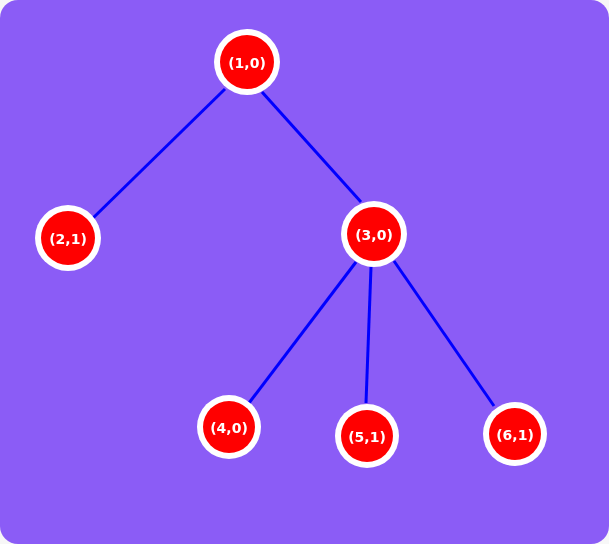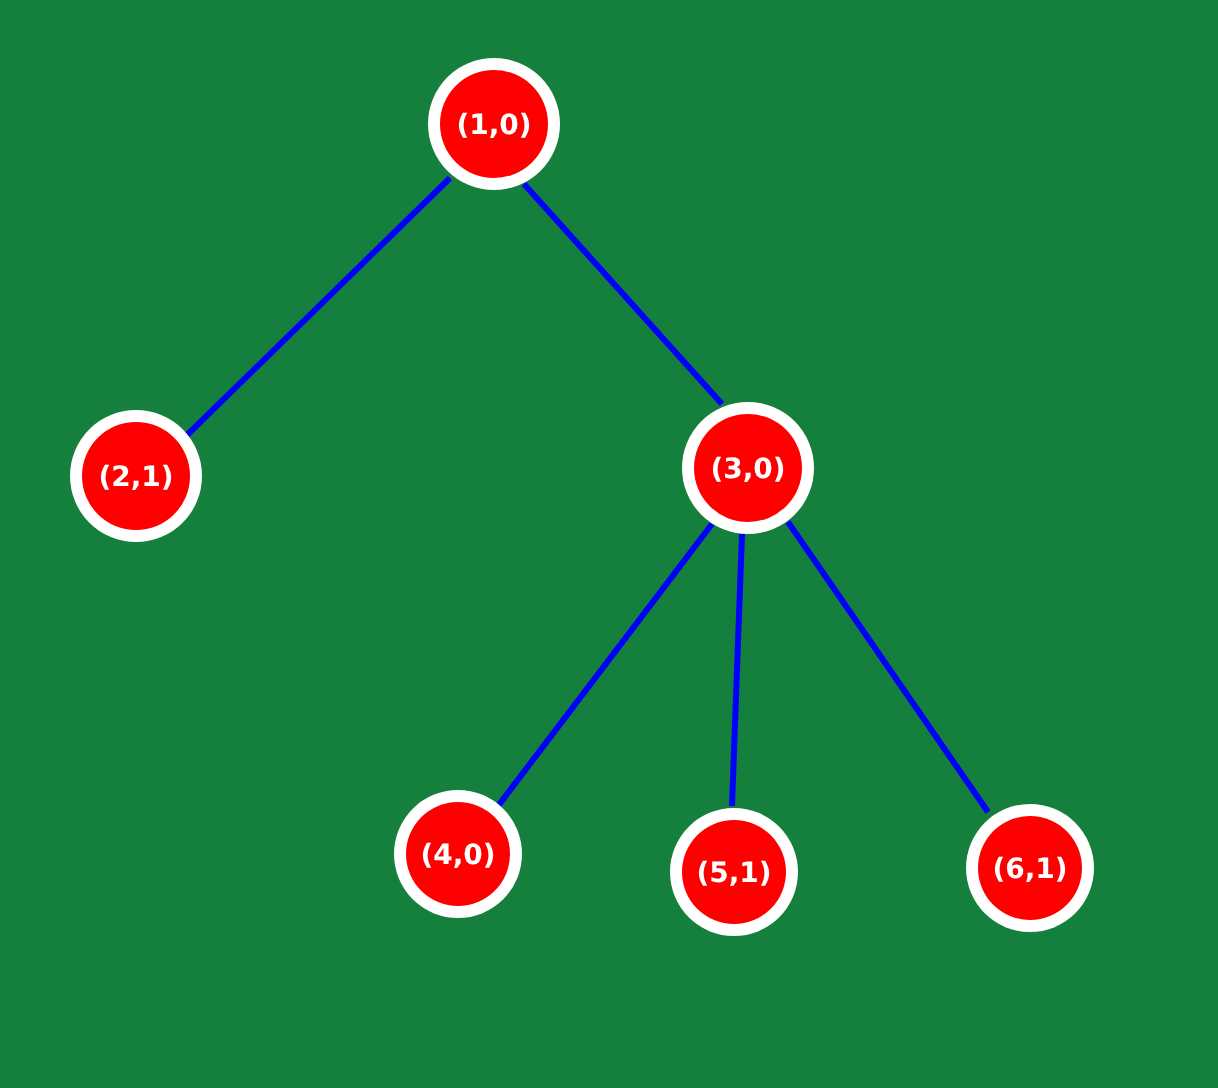--- a/index.html
+++ b/index.html
@@ -10,21 +10,22 @@
     width: 609px;
     height: 544px;
     background: #f7f7f7;
     font-family: "DejaVu Sans", sans-serif;
     overflow: hidden;
   }
   #graph-canvas {
     position: relative;
     width: 609px;
     height: 544px;
-    background: #15803d;
+    background: #8b5cf6;
+    border-radius: 18px;
   }
   #graph-svg {
     position: absolute;
     top: 0;
     left: 0;
     width: 609px;
     height: 544px;
     display: block;
   }
   .edge-line {

